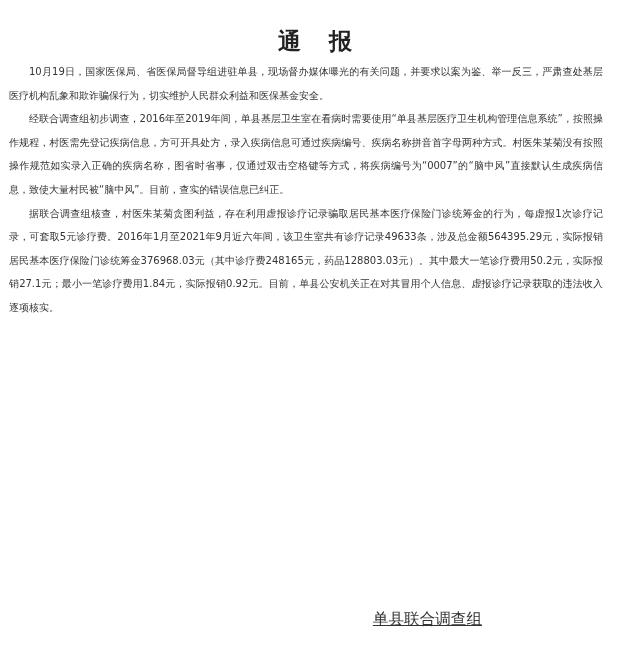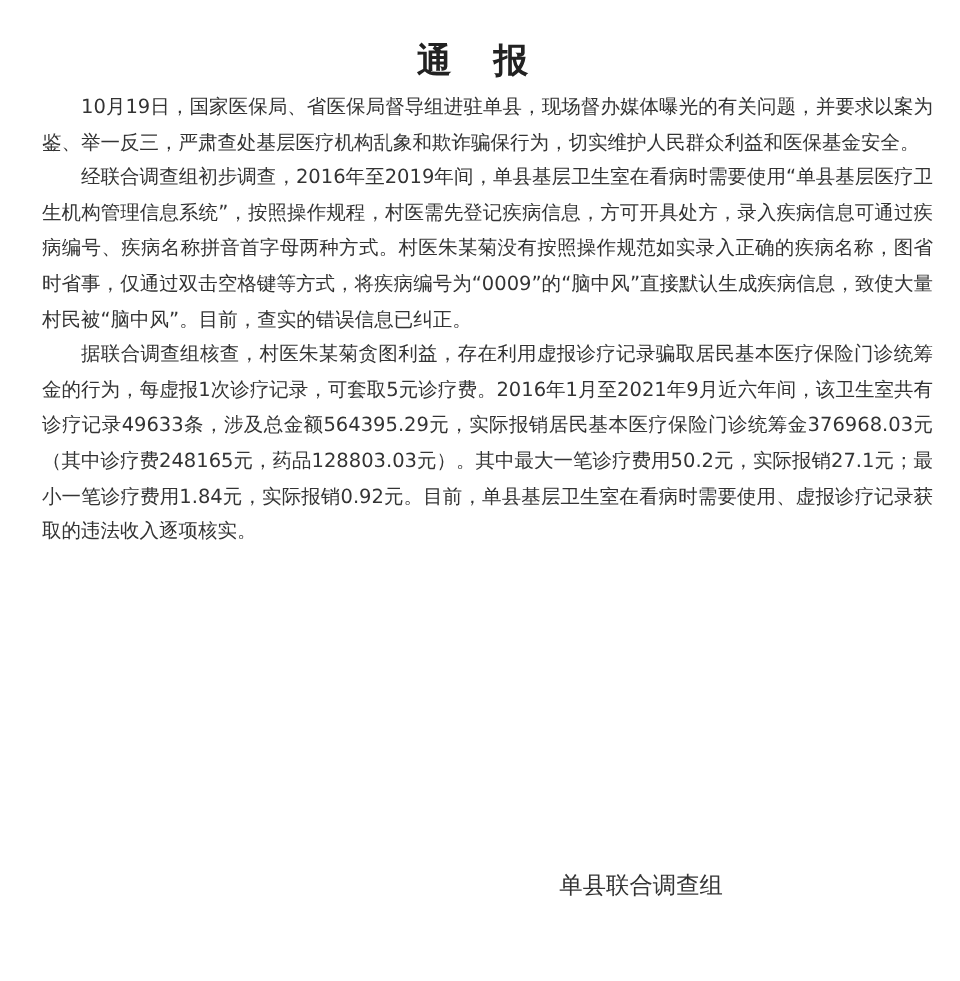--- a/index.html
+++ b/index.html
@@ -8,35 +8,35 @@
     font-family: "DejaVu Sans", "Liberation Sans", sans-serif;
     color: #333333;
   }
   .page { position: relative; width: 516px; height: 654px; }
   .title {
     position: absolute; top: 26px; left: 0; width: 640px; text-align: center;
     font-size: 23px; font-weight: bold; letter-spacing: 10px; color: #222;
     line-height: 30px;
   }
   .body {
-    position: absolute; top: 60px; left: 28px; width: 594px;
-    font-size: 13px; line-height: 23.6px; text-align: justify;
+    position: absolute; top: 60px; left: 9px; width: 594px;
+    font-size: 10px; line-height: 23.6px; text-align: justify;
   }
   .body p { margin: 0; text-indent: 2em; }
   .sign {
-    position: absolute; right: 34px; top: 578px; text-align: center;
-    font-size: 15.6px; line-height: 24px;
+    position: absolute; right: 34px; top: 607px; text-align: center;
+    font-size: 15.6px; line-height: 24px; text-decoration: underline;
   }
 </style>
 </head>
 <body>
 
 <div class="page">
   <div class="title">通 报</div>
   <div class="body">
     <p>10月19日，国家医保局、省医保局督导组进驻单县，现场督办媒体曝光的有关问题，并要求以案为鉴、举一反三，严肃查处基层医疗机构乱象和欺诈骗保行为，切实维护人民群众利益和医保基金安全。</p>
-    <p>经联合调查组初步调查，2016年至2019年间，单县基层卫生室在看病时需要使用“单县基层医疗卫生机构管理信息系统”，按照操作规程，村医需先登记疾病信息，方可开具处方，录入疾病信息可通过疾病编号、疾病名称拼音首字母两种方式。村医朱某菊没有按照操作规范如实录入正确的疾病名称，图省时省事，仅通过双击空格键等方式，将疾病编号为“0009”的“脑中风”直接默认生成疾病信息，致使大量村民被“脑中风”。目前，查实的错误信息已纠正。</p>
-    <p>据联合调查组核查，村医朱某菊贪图利益，存在利用虚报诊疗记录骗取居民基本医疗保险门诊统筹金的行为，每虚报1次诊疗记录，可套取5元诊疗费。2016年1月至2021年9月近六年间，该卫生室共有诊疗记录49633条，涉及总金额564395.29元，实际报销居民基本医疗保险门诊统筹金376968.03元（其中诊疗费248165元，药品128803.03元）。其中最大一笔诊疗费用50.2元，实际报销27.1元；最小一笔诊疗费用1.84元，实际报销0.92元。目前，单县基层卫生室在看病时需要使用、虚报诊疗记录获取的违法收入逐项核实。</p>
+    <p>经联合调查组初步调查，2016年至2019年间，单县基层卫生室在看病时需要使用“单县基层医疗卫生机构管理信息系统”，按照操作规程，村医需先登记疾病信息，方可开具处方，录入疾病信息可通过疾病编号、疾病名称拼音首字母两种方式。村医朱某菊没有按照操作规范如实录入正确的疾病名称，图省时省事，仅通过双击空格键等方式，将疾病编号为“0007”的“脑中风”直接默认生成疾病信息，致使大量村民被“脑中风”。目前，查实的错误信息已纠正。</p>
+    <p>据联合调查组核查，村医朱某菊贪图利益，存在利用虚报诊疗记录骗取居民基本医疗保险门诊统筹金的行为，每虚报1次诊疗记录，可套取5元诊疗费。2016年1月至2021年9月近六年间，该卫生室共有诊疗记录49633条，涉及总金额564395.29元，实际报销居民基本医疗保险门诊统筹金376968.03元（其中诊疗费248165元，药品128803.03元）。其中最大一笔诊疗费用50.2元，实际报销27.1元；最小一笔诊疗费用1.84元，实际报销0.92元。目前，单县公安机关正在对其冒用个人信息、虚报诊疗记录获取的违法收入逐项核实。</p>
   </div>
   <div class="sign">
     <div>单县联合调查组</div>
   </div>
 </div>
 
 </body></html>

